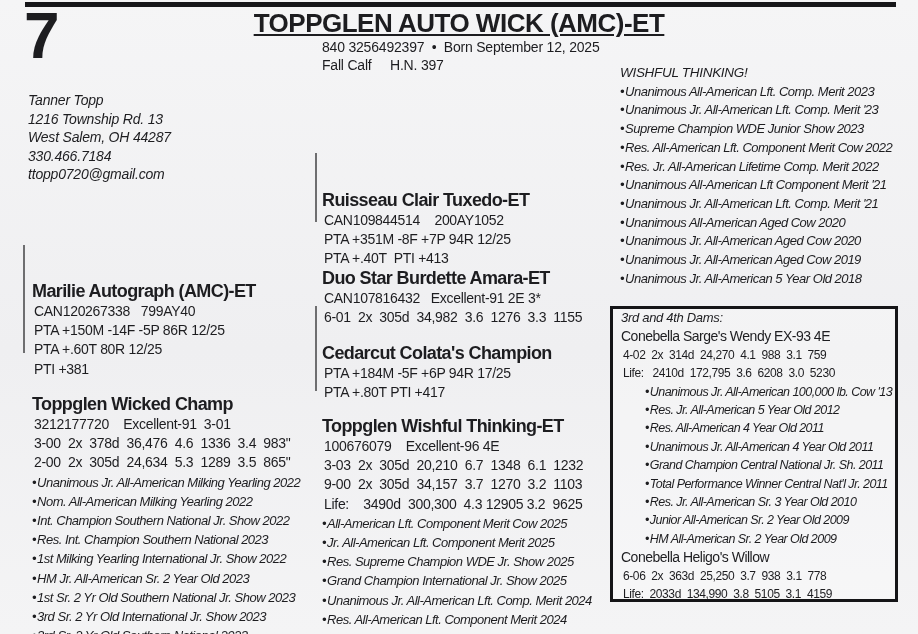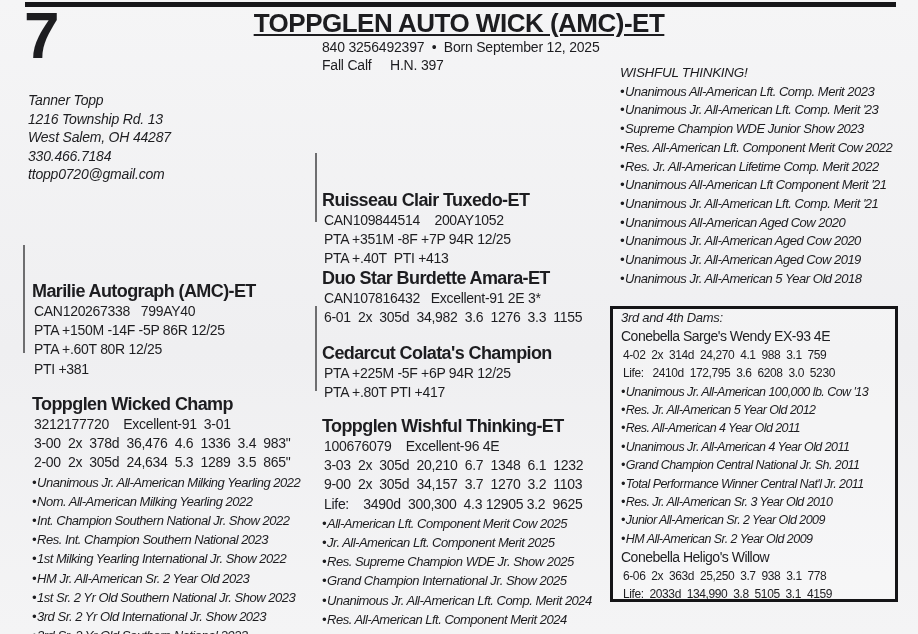--- a/index.html
+++ b/index.html
@@ -29,21 +29,21 @@
   .hl-title{font-style:italic;font-size:13.5px;letter-spacing:-0.3px;line-height:18.7px;}
   .hl .bl, .highlights .bl{line-height:18.7px;}
   .dams-box{
     position:absolute;left:610px;top:306px;width:288px;height:296px;
     border:3px solid #151517;box-sizing:border-box;padding:0 8px 0 8px;
     background:rgba(255,255,255,0.25);
   }
   .dams-box .bx-head{font-style:italic;font-size:13px;letter-spacing:-0.3px;line-height:18.4px;white-space:pre;}
   .dams-box .bx-name{font-size:14px;letter-spacing:-0.5px;line-height:18.4px;white-space:pre;}
   .dams-box .ln{font-size:12px;line-height:18.4px;letter-spacing:-0.4px;}
-  .dams-box .bl{font-size:12.5px;line-height:18.4px;letter-spacing:-0.55px;}
+  .dams-box .bl{font-size:12.5px;line-height:18.4px;letter-spacing:-0.55px;margin-left:24px;}
 </style>
 </head>
 <body>
 
 <div class="page">
 
   <div class="topbar"></div>
   <div class="lot">7</div>
   <div class="title">TOPPGLEN AUTO WICK (AMC)-ET</div>
   <div class="subline id-line">840 3256492397  •  Born September 12, 2025</div>
@@ -107,21 +107,21 @@
 
   <div class="section" style="left:322px;top:227px;">
     <div class="h">Duo Star Burdette Amara-ET</div>
     <div class="ln">CAN107816432   Excellent-91 2E 3*</div>
     <div class="ln">6-01  2x  305d  34,982  3.6  1276  3.3  1155</div>
   </div>
 
   <div class="vline vline-cedarcut"></div>
   <div class="section" style="left:322px;top:302px;">
     <div class="h">Cedarcut Colata's Champion</div>
-    <div class="ln">PTA +225M -5F +6P 94R 12/25</div>
+    <div class="ln">PTA +184M -5F +6P 94R 17/25</div>
     <div class="ln">PTA +.80T PTI +417</div>
   </div>
 
   <div class="section" style="left:322px;top:375px;">
     <div class="h">Toppglen Wishful Thinking-ET</div>
     <div class="ln">100676079    Excellent-96 4E</div>
     <div class="ln">3-03  2x  305d  20,210  6.7  1348  6.1  1232</div>
     <div class="ln">9-00  2x  305d  34,157  3.7  1270  3.2  1103</div>
     <div class="ln">Life:    3490d  300,300  4.3 12905 3.2  9625</div>
     <div class="bl">All-American Lft. Component Merit Cow 2025</div>

